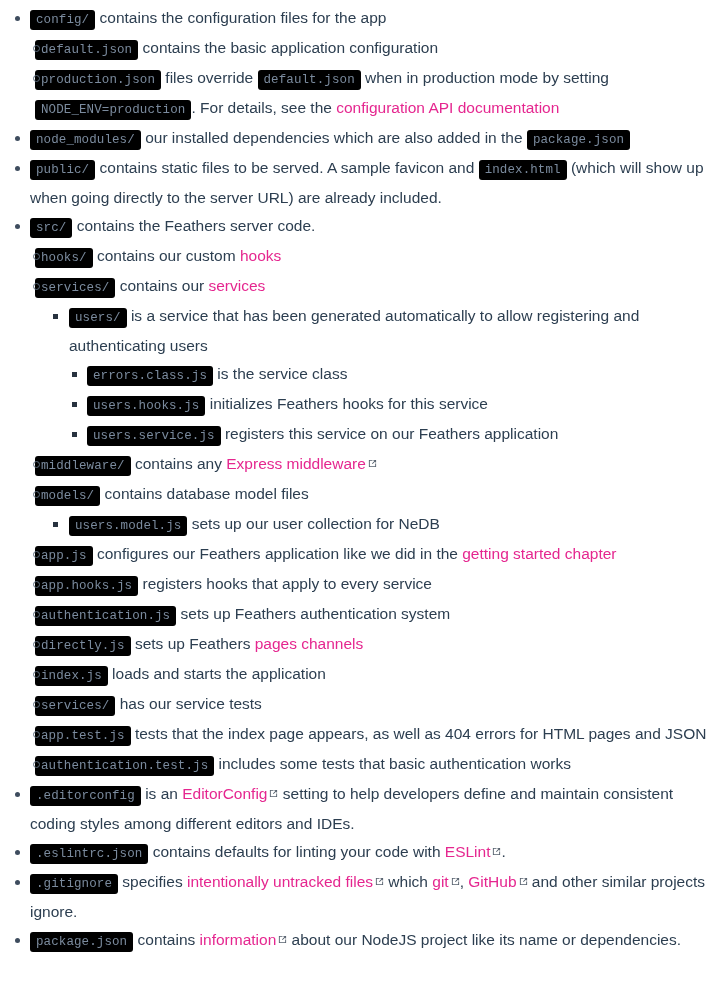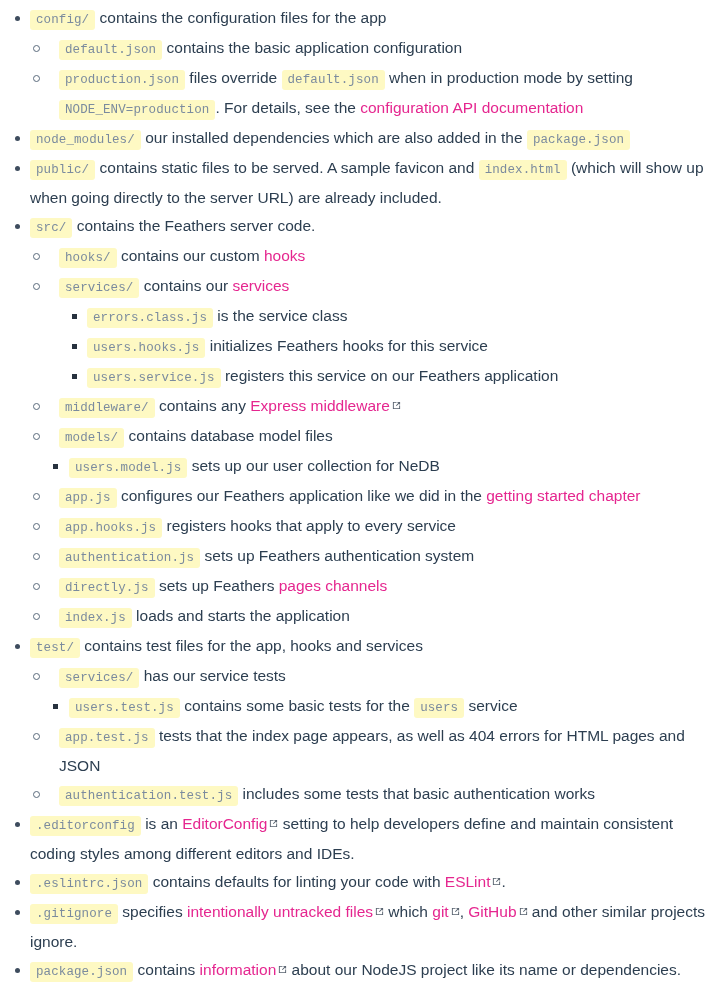--- a/index.html
+++ b/index.html
@@ -31,21 +31,21 @@
   }
 
   li.item {
     position: relative;
     margin: 0;
     padding: 0 0 0 0;
   }
 
   
   li.d1 > .row { padding-left: 30px; }
-  li.d2 > .row { padding-left: 59px; }
+  li.d2 > .row { padding-left: 35px; }
   li.d3 > .row { padding-left: 69px; }
   li.d4 > .row { padding-left: 87px; }
 
   .row {
     position: relative;
     line-height: 28px;
   }
 
   
   .bullet {
@@ -90,21 +90,21 @@
   
   li.d4 > .row > .bullet::before {
     left: 72px;
     width: 5px; height: 5px;
     background: #27323f;
   }
 
   code, .code {
     font-family: "Liberation Mono", "DejaVu Sans Mono", monospace;
     font-size: 12.5px;
-    background: #fef9c3;
+    background: #000000;
     color: #7b8b9e;
     padding: 3px 6px 3px 6px;
     border-radius: 3px;
     white-space: pre;
     letter-spacing: 0.1px;
   }
 
   a.lnk {
     color: #e5268f;
     text-decoration: none;
@@ -146,20 +146,23 @@
       </li>
       <li class="item d1">
         <div class="row"><span class="bullet"></span><code>src/</code><span class="txt"> contains the Feathers server code.</span></div>
       </li>
       <li class="item d2">
         <div class="row"><span class="bullet"></span><code>hooks/</code><span class="txt"> contains our custom </span><a class="lnk"><span>hooks</span></a></div>
       </li>
       <li class="item d2">
         <div class="row"><span class="bullet"></span><code>services/</code><span class="txt"> contains our </span><a class="lnk"><span>services</span></a></div>
       </li>
+      <li class="item d3">
+        <div class="row"><span class="bullet"></span><code>users/</code><span class="txt"> is a service that has been generated automatically to allow registering and authenticating users</span></div>
+      </li>
       <li class="item d4">
         <div class="row"><span class="bullet"></span><code>errors.class.js</code><span class="txt"> is the service class</span></div>
       </li>
       <li class="item d4">
         <div class="row"><span class="bullet"></span><code>users.hooks.js</code><span class="txt"> initializes Feathers hooks for this service</span></div>
       </li>
       <li class="item d4">
         <div class="row"><span class="bullet"></span><code>users.service.js</code><span class="txt"> registers this service on our Feathers application</span></div>
       </li>
       <li class="item d2">
@@ -182,28 +185,22 @@
       </li>
       <li class="item d2">
         <div class="row"><span class="bullet"></span><code>authentication.js</code><span class="txt"> sets up Feathers authentication system</span></div>
       </li>
       <li class="item d2">
         <div class="row"><span class="bullet"></span><code>directly.js</code><span class="txt"> sets up Feathers </span><a class="lnk"><span>pages channels</span></a></div>
       </li>
       <li class="item d2">
         <div class="row"><span class="bullet"></span><code>index.js</code><span class="txt"> loads and starts the application</span></div>
       </li>
-      <li class="item d1">
-        <div class="row"><span class="bullet"></span><code>test/</code><span class="txt"> contains test files for the app, hooks and services</span></div>
-      </li>
       <li class="item d2">
         <div class="row"><span class="bullet"></span><code>services/</code><span class="txt"> has our service tests</span></div>
-      </li>
-      <li class="item d3">
-        <div class="row"><span class="bullet"></span><code>users.test.js</code><span class="txt"> contains some basic tests for the </span><code>users</code><span class="txt"> service</span></div>
       </li>
       <li class="item d2">
         <div class="row"><span class="bullet"></span><code>app.test.js</code><span class="txt"> tests that the index page appears, as well as 404 errors for HTML pages and JSON</span></div>
       </li>
       <li class="item d2">
         <div class="row"><span class="bullet"></span><code>authentication.test.js</code><span class="txt"> includes some tests that basic authentication works</span></div>
       </li>
       <li class="item d1">
         <div class="row"><span class="bullet"></span><code>.editorconfig</code><span class="txt"> is an </span><a class="lnk"><span>EditorConfig</span><span class="ext"><svg width="9" height="9" viewBox="0 0 10 10" xmlns="http://www.w3.org/2000/svg">
                 <path d="M1 1h4v1H2v6h6V5h1v4H1z" fill="#55606d"></path>

